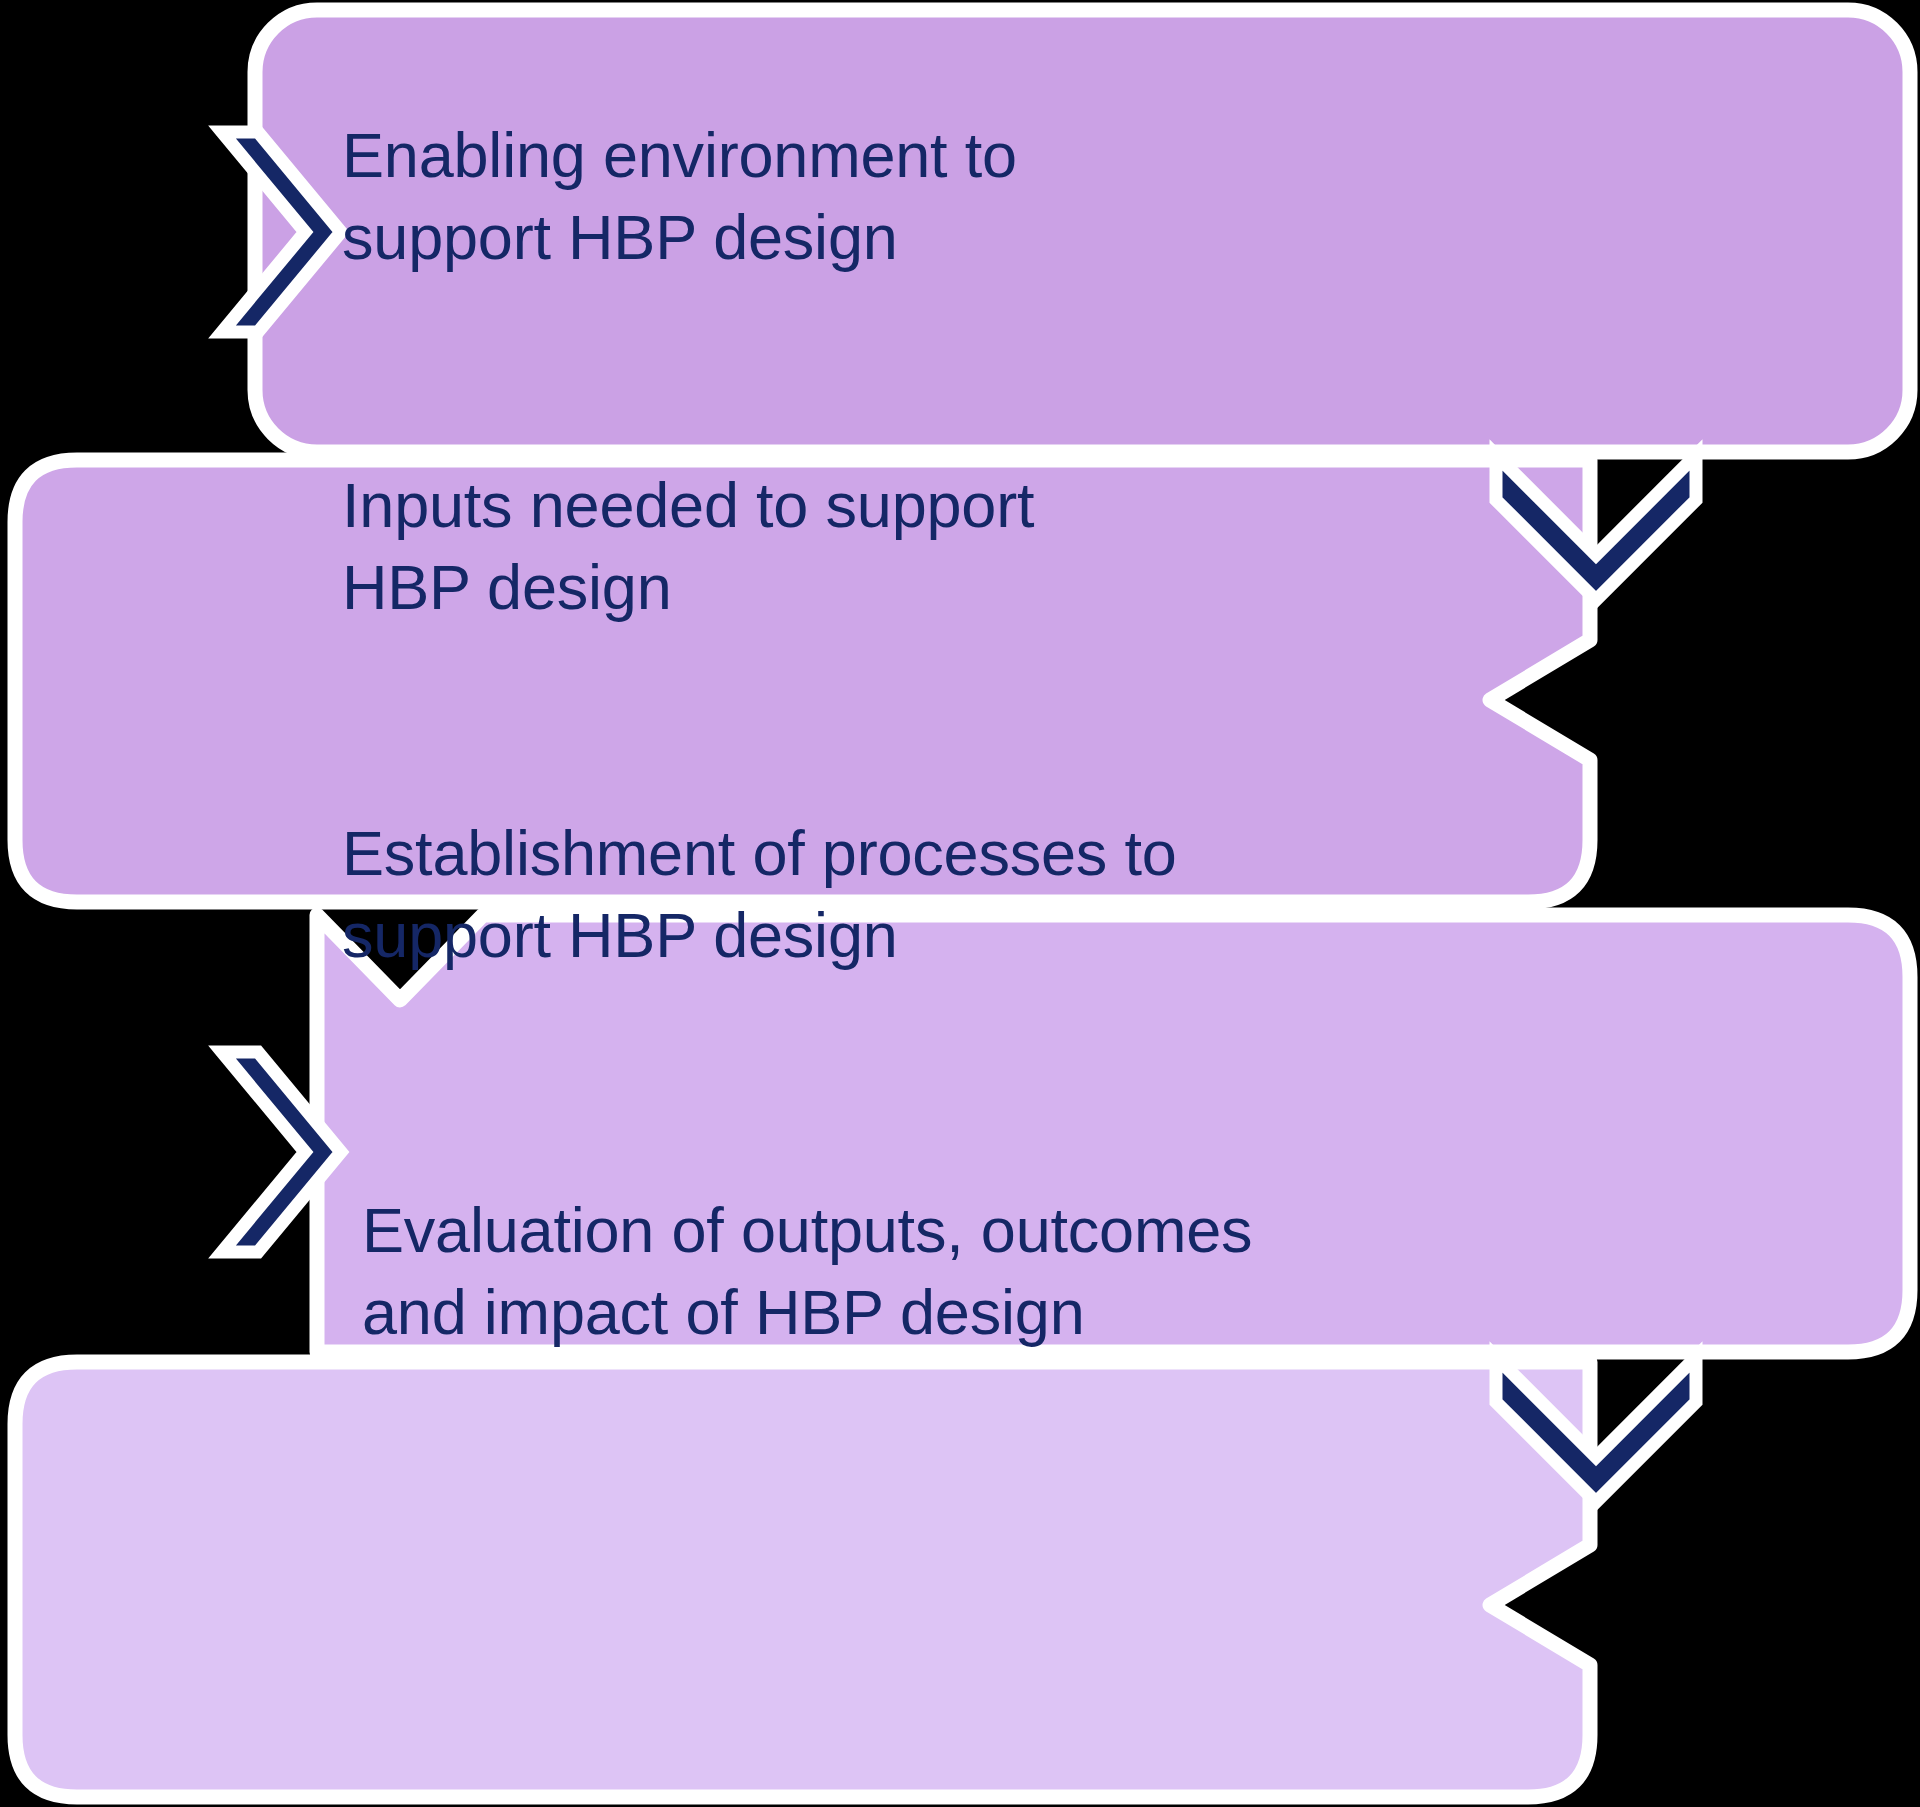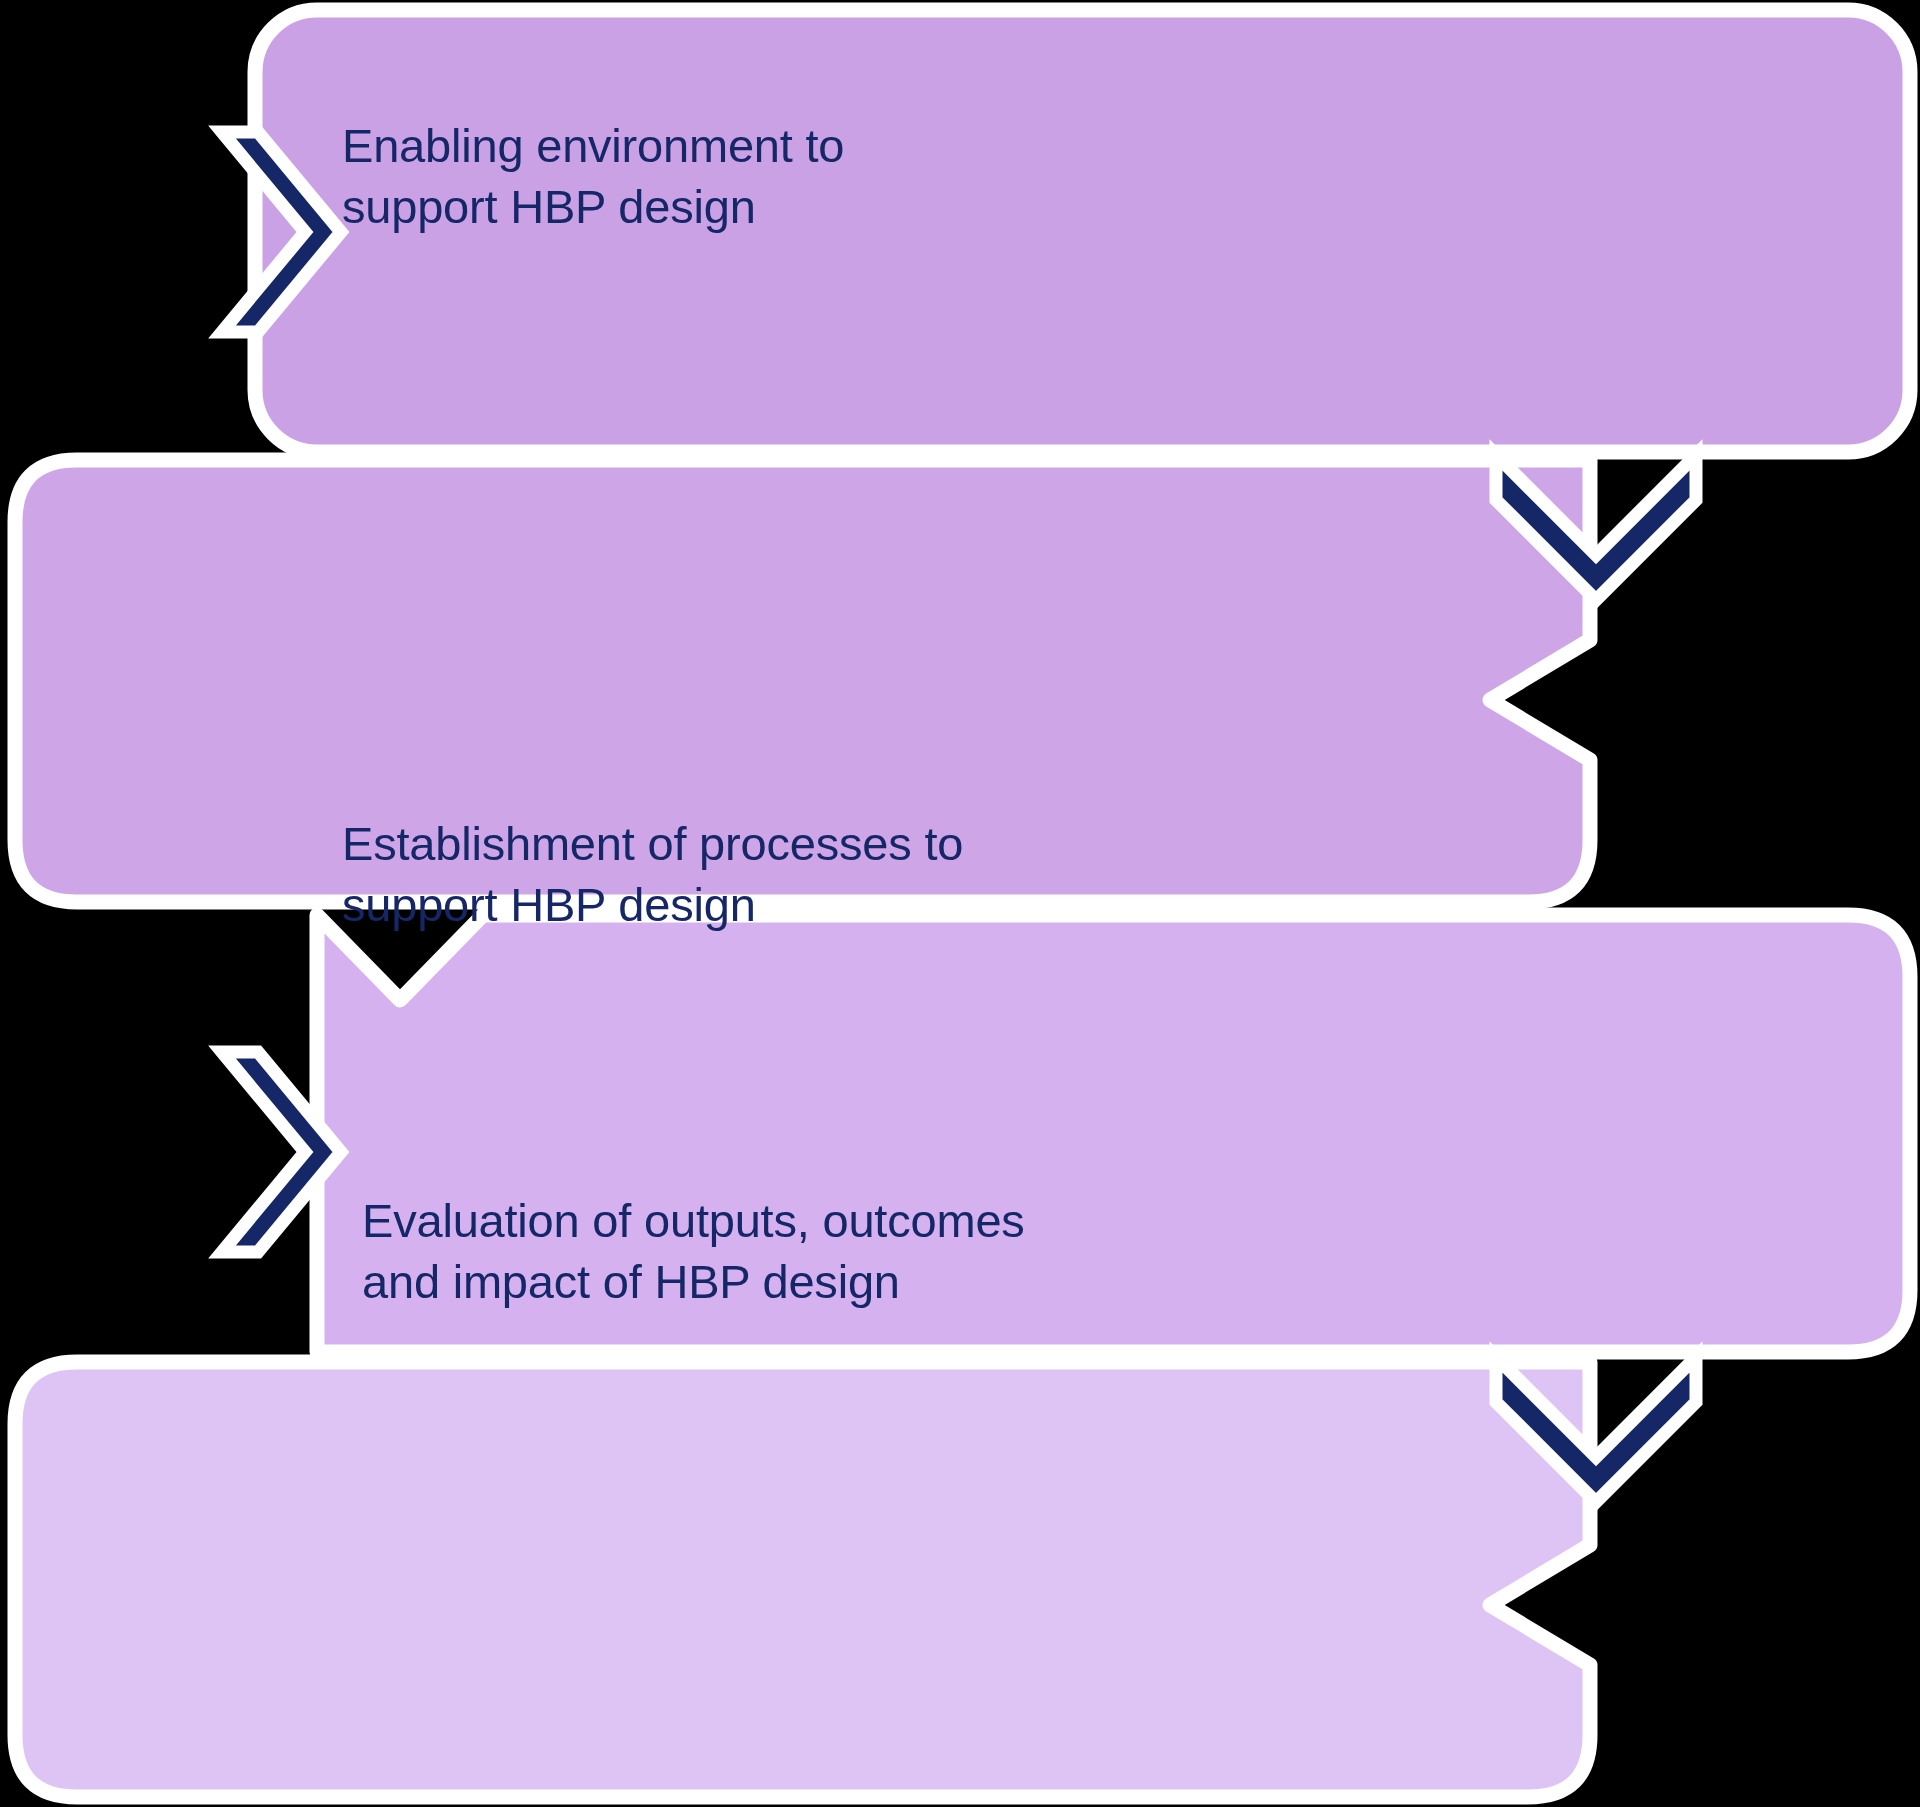--- a/index.html
+++ b/index.html
@@ -3,21 +3,21 @@
 <meta charset="utf-8">
 <style>
   html,body{margin:0;padding:0;background:#000;}
   body{width:1920px;height:1807px;overflow:hidden;}
   #stage{position:relative;width:1920px;height:1807px;background:#000000;}
   #stage svg{position:absolute;top:0;left:0;}
   .step-label{
     position:absolute;
     font-family:"Liberation Sans","DejaVu Sans",sans-serif;
     color:#152766;
-    font-size:47px;
+    font-size:63px;
     line-height:1.30;
     font-weight:400;
     letter-spacing:-0.2px;
     white-space:pre-line;
     pointer-events:none;
   }
   #label-0{left:342px; top:115px;  width:1100px;}
   #label-1{left:342px; top:465px;  width:1100px;}
   #label-2{left:342px; top:813px;  width:1200px;}
   #label-3{left:342px; top:1190px; width:1200px;margin-left:20px;}
@@ -79,20 +79,22 @@
                Q 15 1797 15 1735
                L 15 1424
                Q 15 1362 77 1362 Z" fill="#DDC4F5" stroke="#FFFFFF" stroke-width="15" stroke-linejoin="round"></path>
       <path d="M 1496 1357 L 1596 1457 L 1696 1357 L 1696 1402 L 1596 1502 L 1496 1402 Z" fill="#152766" stroke="#FFFFFF" stroke-width="13" stroke-linejoin="miter"></path>
     </g>
   </svg>
 
   <div class="step-label" id="label-0">Enabling environment to
 support HBP design</div>
 
+  <div class="step-label" id="label-1">Inputs needed to support
+HBP design</div>
 
   <div class="step-label" id="label-2">Establishment of processes to
 support HBP design</div>
 
   <div class="step-label" id="label-3">Evaluation of outputs, outcomes
 and impact of HBP design</div>
 
 </div>
 
 </body></html>

